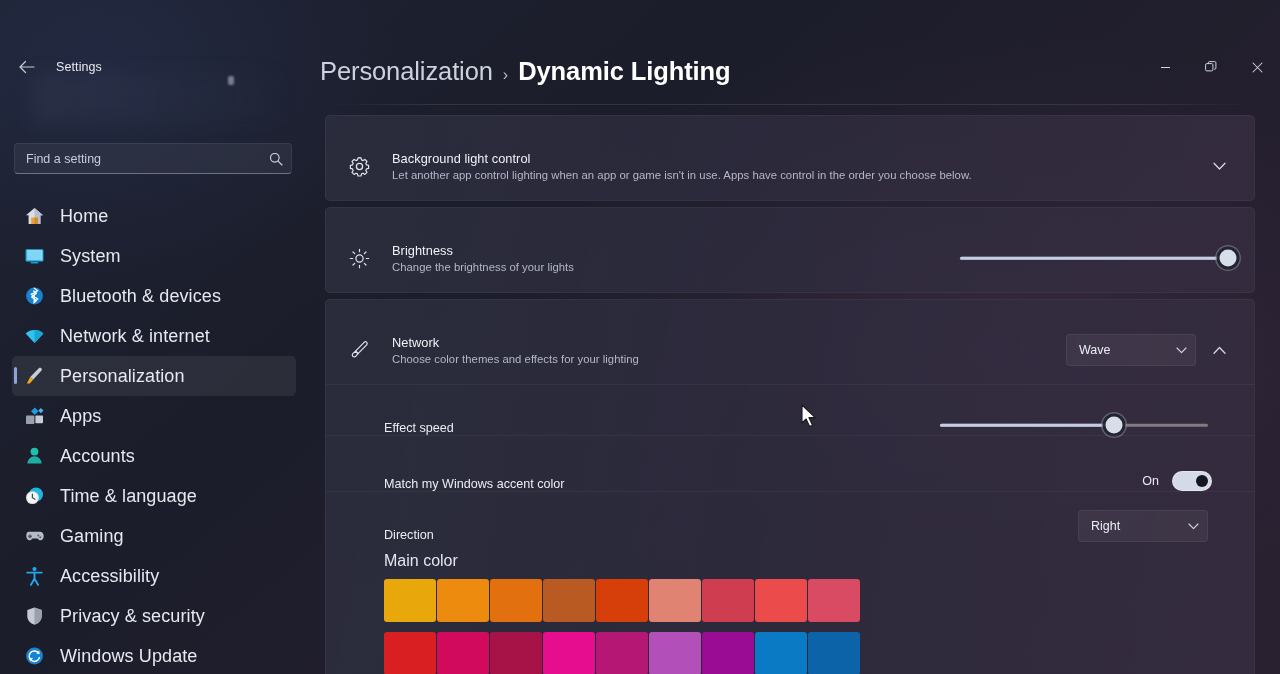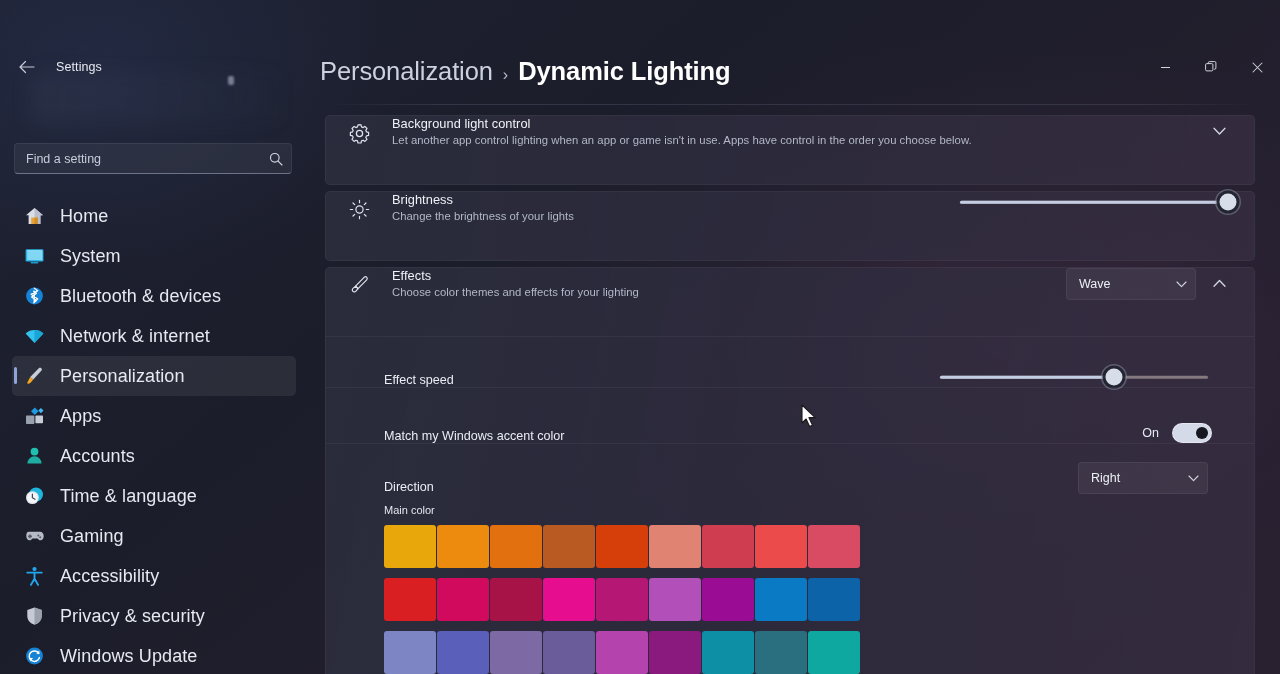--- a/index.html
+++ b/index.html
@@ -126,22 +126,22 @@
 
   .card {
     position: relative;
     background: linear-gradient(100deg, rgba(44,46,62,0.88) 0%, rgba(46,44,62,0.82) 45%, rgba(56,46,66,0.78) 100%);
     border: 1px solid rgba(255,255,255,0.045);
     border-radius: 5px;
     margin-bottom: 6px;
   }
   .card-row {
     position: relative;
-    display: flex; align-items: flex-start;
-    height: 68px; padding: 0 20px 0 16px;
+    display: flex; align-items: center;
+    height: 68px; padding: 0 20px 0 16px; margin-top: 16px;
   }
   .card-row.clickable { cursor: pointer; }
   .row-ico {
     width: 34px; height: 34px; flex: none;
     display: flex; align-items: center; justify-content: center;
     margin-right: 16px;
     color: #dfe3ec;
   }
   .row-texts { display: flex; flex-direction: column; gap: 3px; min-width: 0; }
   .row-title { font-size: 12.8px; color: #f0f2f7; letter-spacing: .05px; }
@@ -213,21 +213,21 @@
   }
   .toggle .knob {
     position: absolute; top: 50%; right: 3px;
     transform: translateY(-50%);
     width: 12px; height: 12px; border-radius: 50%;
     background: #15161f;
   }
 
   
   .color-section { padding: 10px 0 14px 58px; }
-  .color-label { font-size: 11px; color: #e3e7ef; margin-bottom: 9px; }
+  .color-label { font-size: 16px; color: #e3e7ef; margin-bottom: 9px; }
   .color-grid {
     display: grid;
     grid-template-columns: repeat(9, 52px);
     gap: 10px 1px;
   }
   .swatch {
     width: 52px; height: 43px; border-radius: 3px;
     cursor: pointer;
   }
 
@@ -477,21 +477,21 @@
 
       <div class="card">
         <div class="card-row">
           <span class="row-ico">
             <svg width="21" height="21" viewBox="0 0 21 21" fill="none">
               <path d="M17.6 2.2c.8.8.8 1.9.1 2.6L9 13.6l-2.4-2.4L15.1 2.4c.7-.7 1.8-.9 2.5-.2z" stroke="currentColor" stroke-width="1.2" stroke-linejoin="round"></path>
               <path d="M6.6 11.2L9 13.6l-2.1 2.6c-.8.9-2.2 1-3 .2-.8-.8-.8-2.1.1-3l2.6-2.2z" stroke="currentColor" stroke-width="1.2" stroke-linejoin="round"></path>
             </svg>
           </span>
           <span class="row-texts">
-            <span class="row-title">Effects</span>
+            <span class="row-title">Network</span>
             <span class="row-sub">Choose color themes and effects for your lighting</span>
           </span>
           <span class="row-spacer"></span>
           <span class="dropdown">
             <span class="dd-value">Wave</span>
             <span class="dd-chev">
               <svg width="11" height="7" viewBox="0 0 11 7" fill="none">
                 <path d="M1 1l4.5 4.6L10 1" stroke="currentColor" stroke-width="1.15" stroke-linecap="round" stroke-linejoin="round"></path>
               </svg>
             </span>

